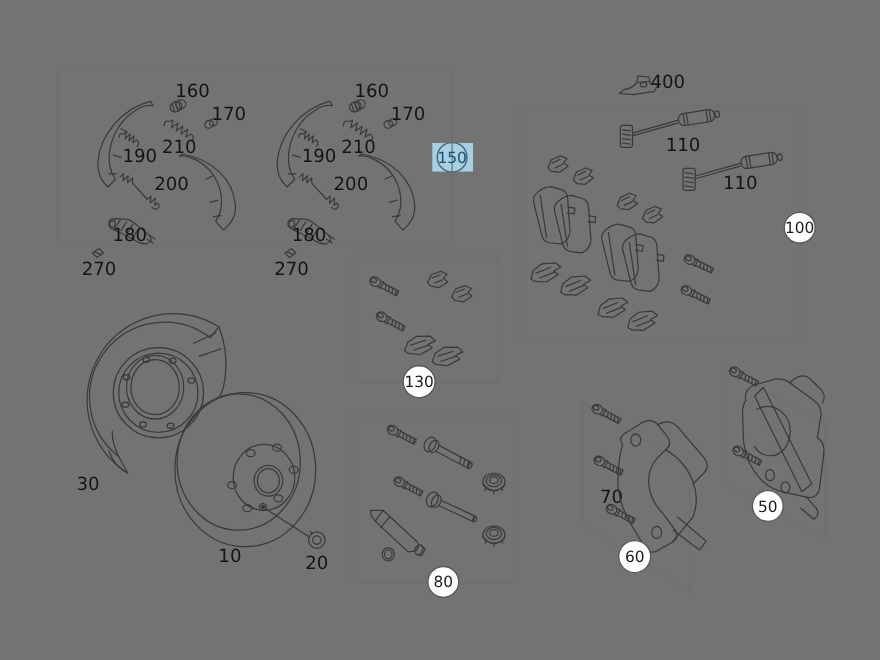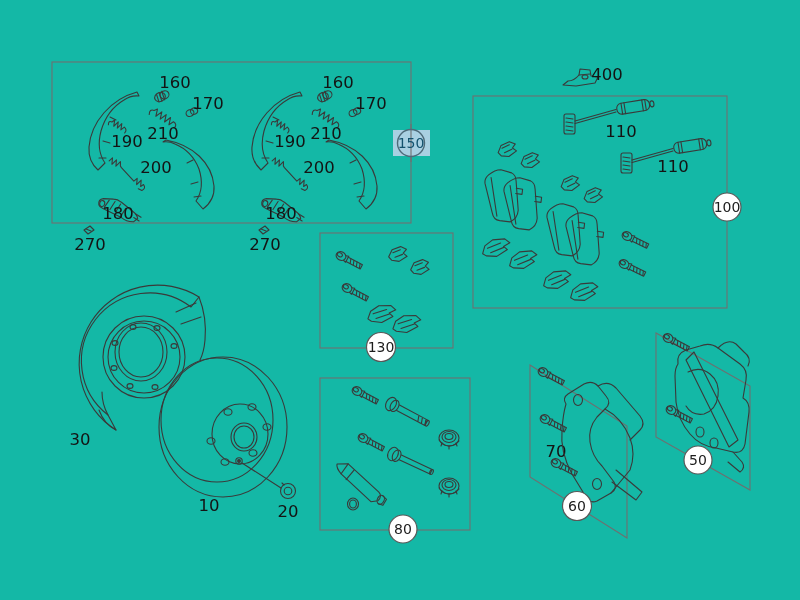--- a/index.html
+++ b/index.html
@@ -1,16 +1,16 @@
 <!DOCTYPE html>
 <html><head>
 <meta charset="utf-8">
 <style>
   html,body{margin:0;padding:0;background:#fff;}
-  .stage{position:relative;width:800px;height:600px;background:#14b8a6;overflow:hidden;
+  .stage{position:relative;width:800px;height:600px;background:#737373;overflow:hidden;
          font-family:"DejaVu Sans",sans-serif;}
   .ln{fill:none;stroke:#3a3a3a;stroke-width:1.1;stroke-linecap:round;stroke-linejoin:round;}
   .box{fill:none;stroke:#6f6f6f;stroke-width:1.1;}
   .lbl{font-family:"DejaVu Sans",sans-serif;font-size:16.5px;fill:#141414;text-anchor:middle;}
   .bdg{font-family:"DejaVu Sans",sans-serif;font-size:14px;fill:#1c1c1c;text-anchor:middle;}
   .bc{fill:#ffffff;stroke:#585858;stroke-width:1.2;}
   .hl-rect{fill:#a9d0e2;}
   .hl-c{fill:none;stroke:#4e6b7a;stroke-width:1.4;}
   .hl-t{font-family:"DejaVu Sans",sans-serif;font-size:14px;fill:#14526e;text-anchor:middle;}
 </style>

